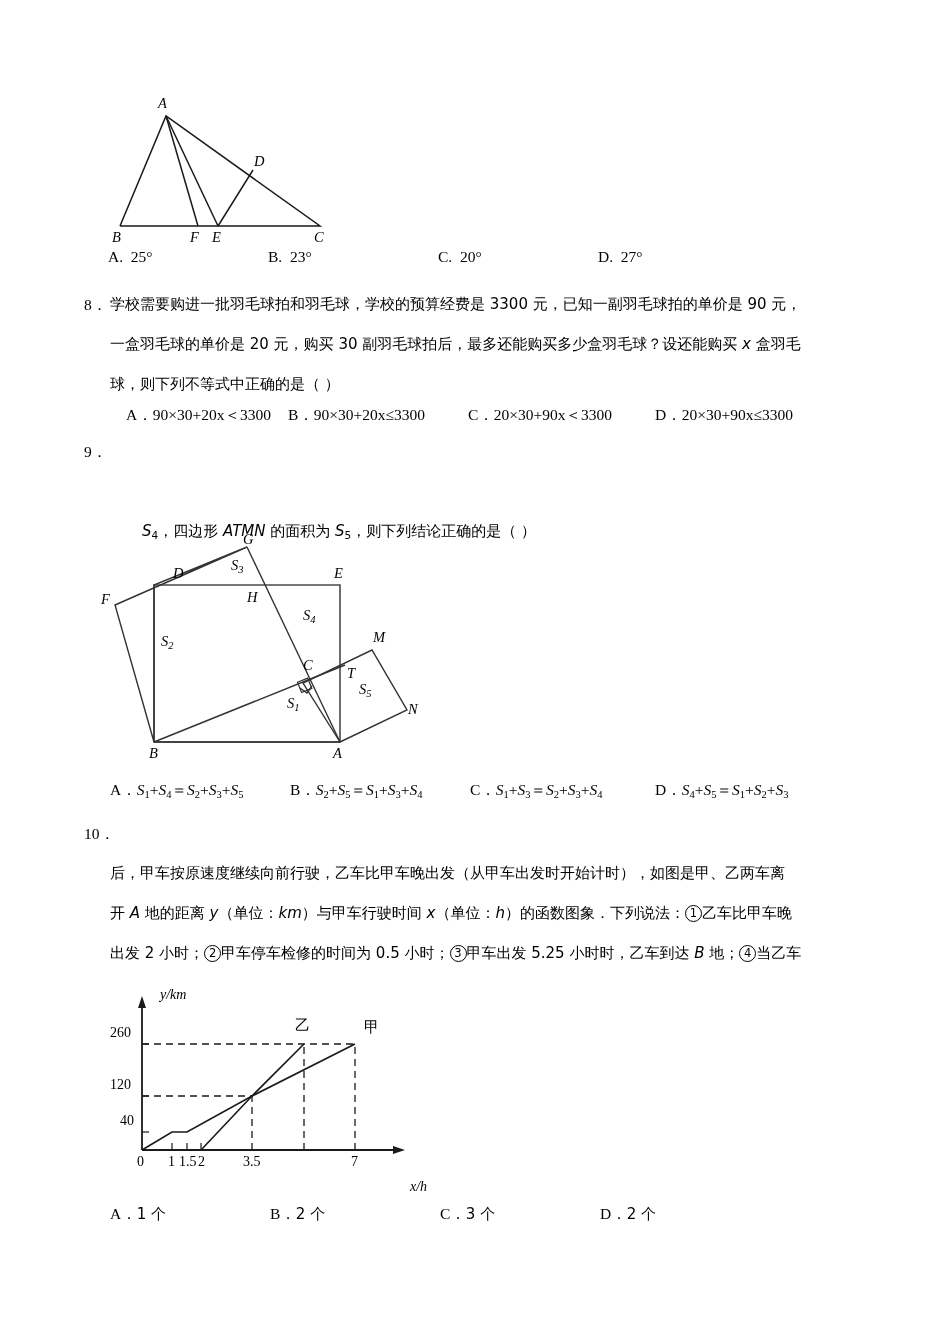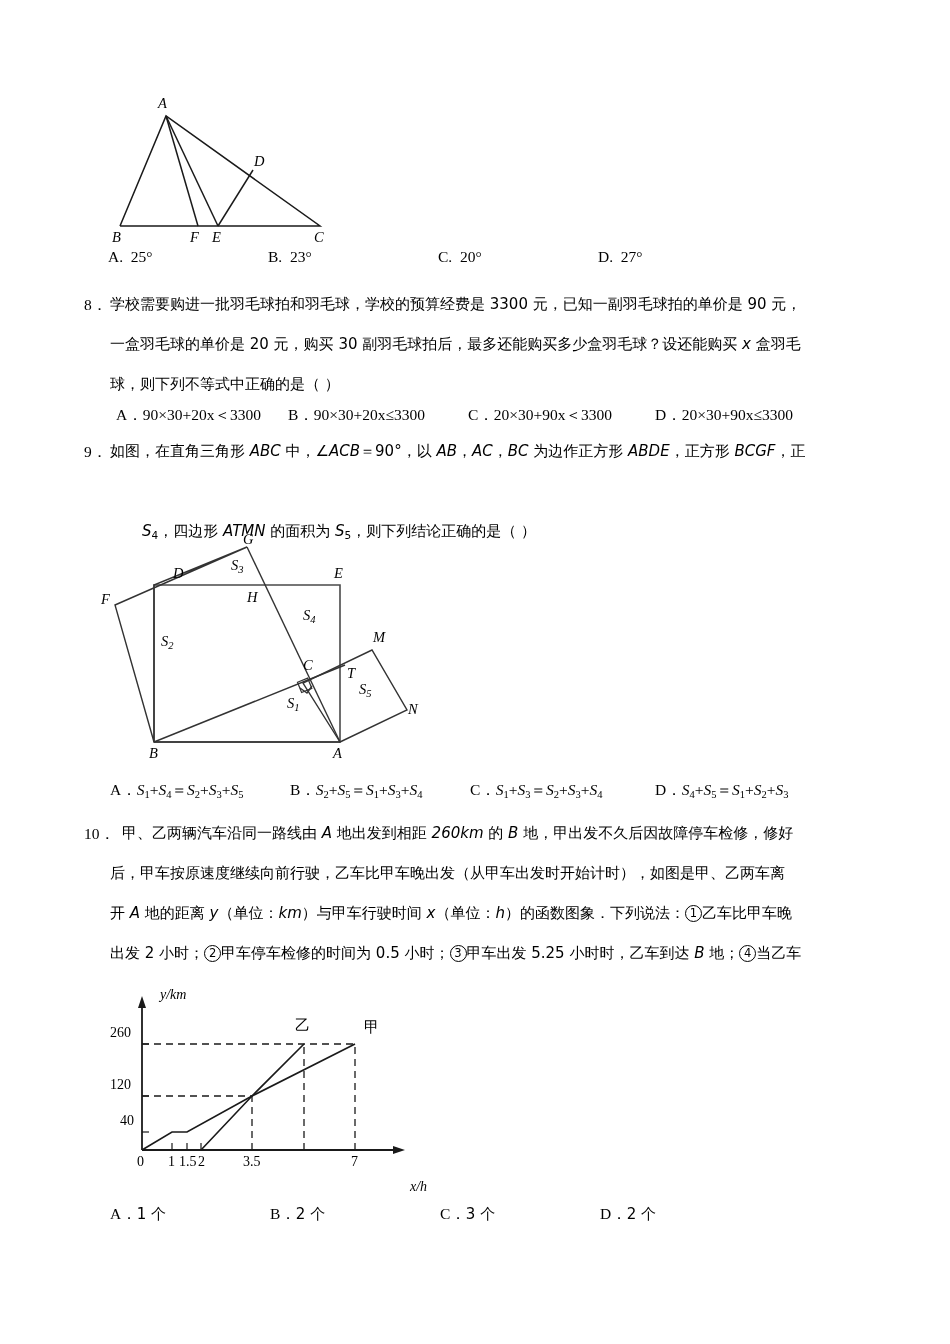--- a/index.html
+++ b/index.html
@@ -123,31 +123,28 @@
     <span class="cjk">学校需要购进一批羽毛球拍和羽毛球，学校的预算经费是 3300 元，已知一副羽毛球拍的单价是 90 元，</span>
   </div>
   <div class="qbody" style="left:110px; top:324px;">
     <span class="cjk">一盒羽毛球的单价是 20 元，购买 30 副羽毛球拍后，最多还能购买多少盒羽毛球？设还能购买 <i>x</i> 盒羽毛</span>
   </div>
   <div class="qbody" style="left:110px; top:364px;">
     <span class="cjk">球，则下列不等式中正确的是（      ）</span>
   </div>
 
   <div class="opts" style="left:110px; top:407px; width:790px;">
-    <span class="opt" style="left:6px;text-align:center;"><span>A．</span><span>90×30+20x＜3300</span></span>
+    <span class="opt" style="left:16px;text-align:center;"><span>A．</span><span>90×30+20x＜3300</span></span>
     <span class="opt" style="left:178px;"><span>B．</span><span>90×30+20x≤3300</span></span>
     <span class="opt" style="left:358px;"><span>C．</span><span>20×30+90x＜3300</span></span>
     <span class="opt" style="left:545px;"><span>D．</span><span>20×30+90x≤3300</span></span>
   </div>
 
   <div class="qnum" style="left:84px; top:444px;">9．</div>
 
-  <div class="qbody" style="left:110px; top:431px;">
-    <span class="cjk">如图，在直角三角形 <i>ABC</i> 中，∠<i>ACB</i>＝90°，以 <i>AB</i>，<i>AC</i>，<i>BC</i> 为边作正方形 <i>ABDE</i>，正方形 <i>BCGF</i>，正</span>
-  </div>
   <div class="qbody" style="left:110px; top:511px;margin-left:32px;">
     <span class="cjk"><i>S</i><span class="sub">4</span>，四边形 <i>ATMN</i> 的面积为 <i>S</i><span class="sub">5</span>，则下列结论正确的是（      ）</span>
   </div>
 
   <div class="fig" style="left:95px; top:530px;">
     <svg width="360" height="240" viewBox="0 0 360 240">
 
       <polygon points="59,212 245,212 245,55 59,55" fill="none" stroke="#4a4a4a" stroke-width="1.6"></polygon>
 
       <polygon points="59,212 20,75 152,17 59,55" fill="none" stroke="#333333" stroke-width="1.4"></polygon>
@@ -183,23 +180,20 @@
 
   <div class="opts" style="left:110px; top:782px; width:790px;">
     <span class="opt" style="left:0px;"><span>A．</span><span><i>S</i><span class="sub">1</span>+<i>S</i><span class="sub">4</span>＝<i>S</i><span class="sub">2</span>+<i>S</i><span class="sub">3</span>+<i>S</i><span class="sub">5</span></span></span>
     <span class="opt" style="left:180px;"><span>B．</span><span><i>S</i><span class="sub">2</span>+<i>S</i><span class="sub">5</span>＝<i>S</i><span class="sub">1</span>+<i>S</i><span class="sub">3</span>+<i>S</i><span class="sub">4</span></span></span>
     <span class="opt" style="left:360px;"><span>C．</span><span><i>S</i><span class="sub">1</span>+<i>S</i><span class="sub">3</span>＝<i>S</i><span class="sub">2</span>+<i>S</i><span class="sub">3</span>+<i>S</i><span class="sub">4</span></span></span>
     <span class="opt" style="left:545px;"><span>D．</span><span><i>S</i><span class="sub">4</span>+<i>S</i><span class="sub">5</span>＝<i>S</i><span class="sub">1</span>+<i>S</i><span class="sub">2</span>+<i>S</i><span class="sub">3</span></span></span>
   </div>
 
   <div class="qnum" style="left:84px; top:826px;">10．</div>
 
-  <div class="qbody" style="left:122px; top:813px;">
-    <span class="cjk">甲、乙两辆汽车沿同一路线由 <i>A</i> 地出发到相距 <i>260km</i> 的 <i>B</i> 地，甲出发不久后因故障停车检修，修好</span>
-  </div>
   <div class="qbody" style="left:110px; top:853px;">
     <span class="cjk">后，甲车按原速度继续向前行驶，乙车比甲车晚出发（从甲车出发时开始计时），如图是甲、乙两车离</span>
   </div>
   <div class="qbody" style="left:110px; top:893px;">
     <span class="cjk">开 <i>A</i> 地的距离 <i>y</i>（单位：<i>km</i>）与甲车行驶时间 <i>x</i>（单位：<i>h</i>）的函数图象．下列说法：<span class="circnum">1</span>乙车比甲车晚</span>
   </div>
   <div class="qbody" style="left:110px; top:933px;">
     <span class="cjk">出发 2 小时；<span class="circnum">2</span>甲车停车检修的时间为 0.5 小时；<span class="circnum">3</span>甲车出发 5.25 小时时，乙车到达 <i>B</i> 地；<span class="circnum">4</span>当乙车</span>
   </div>
 

